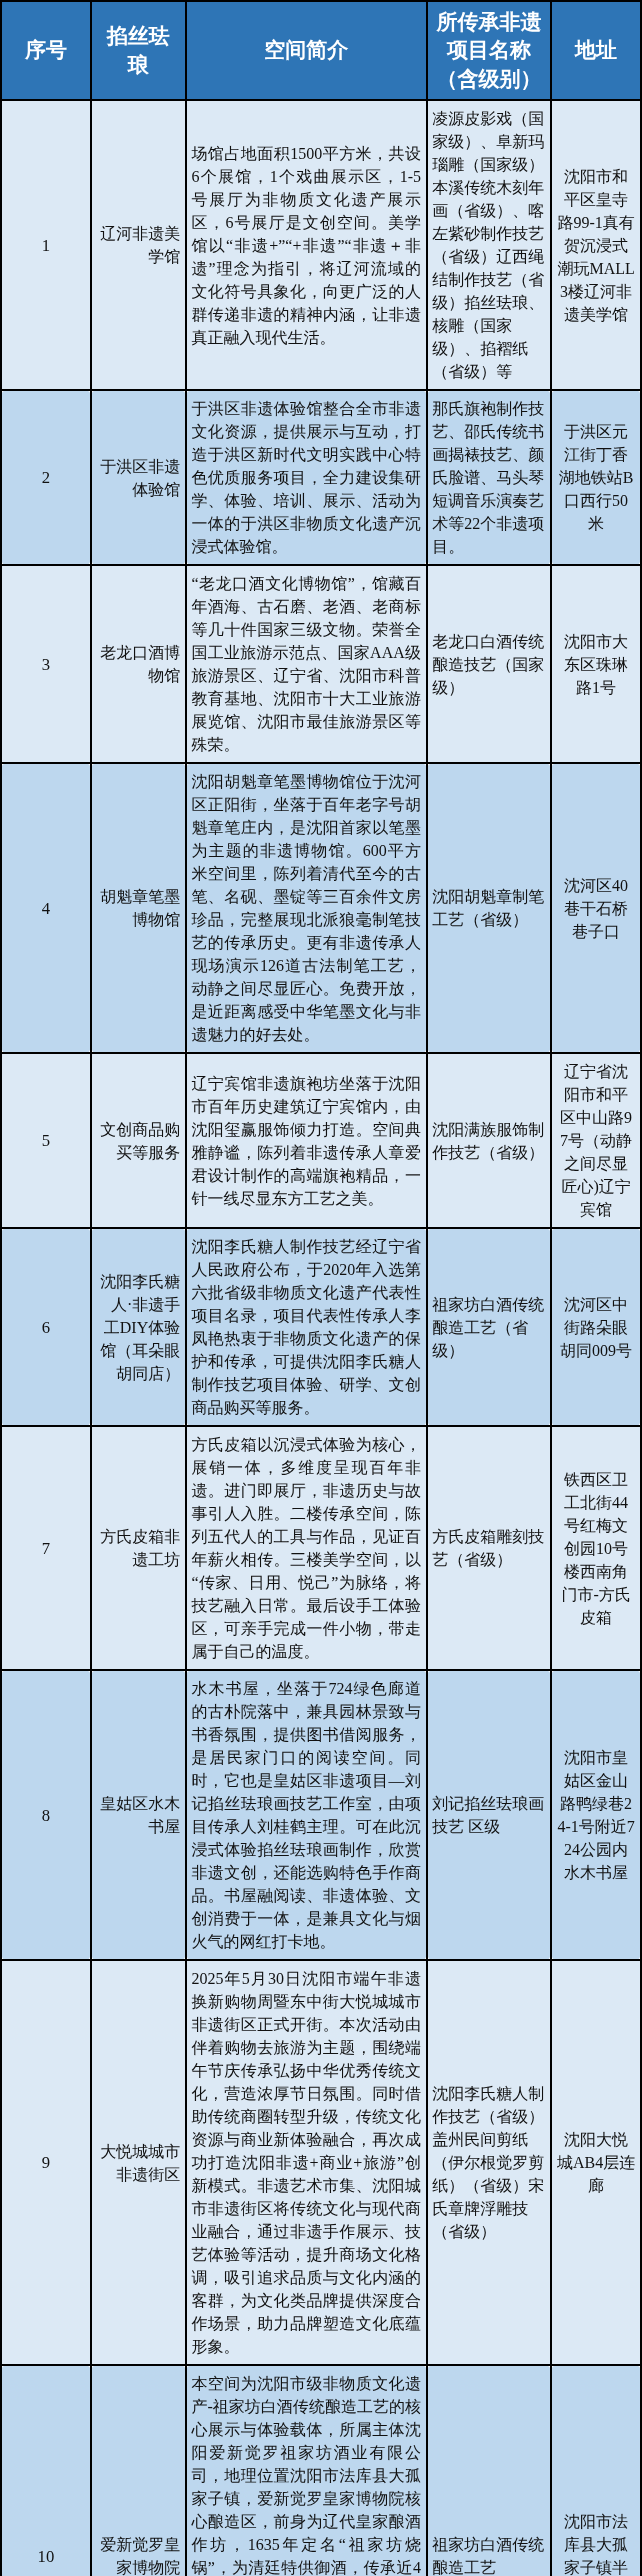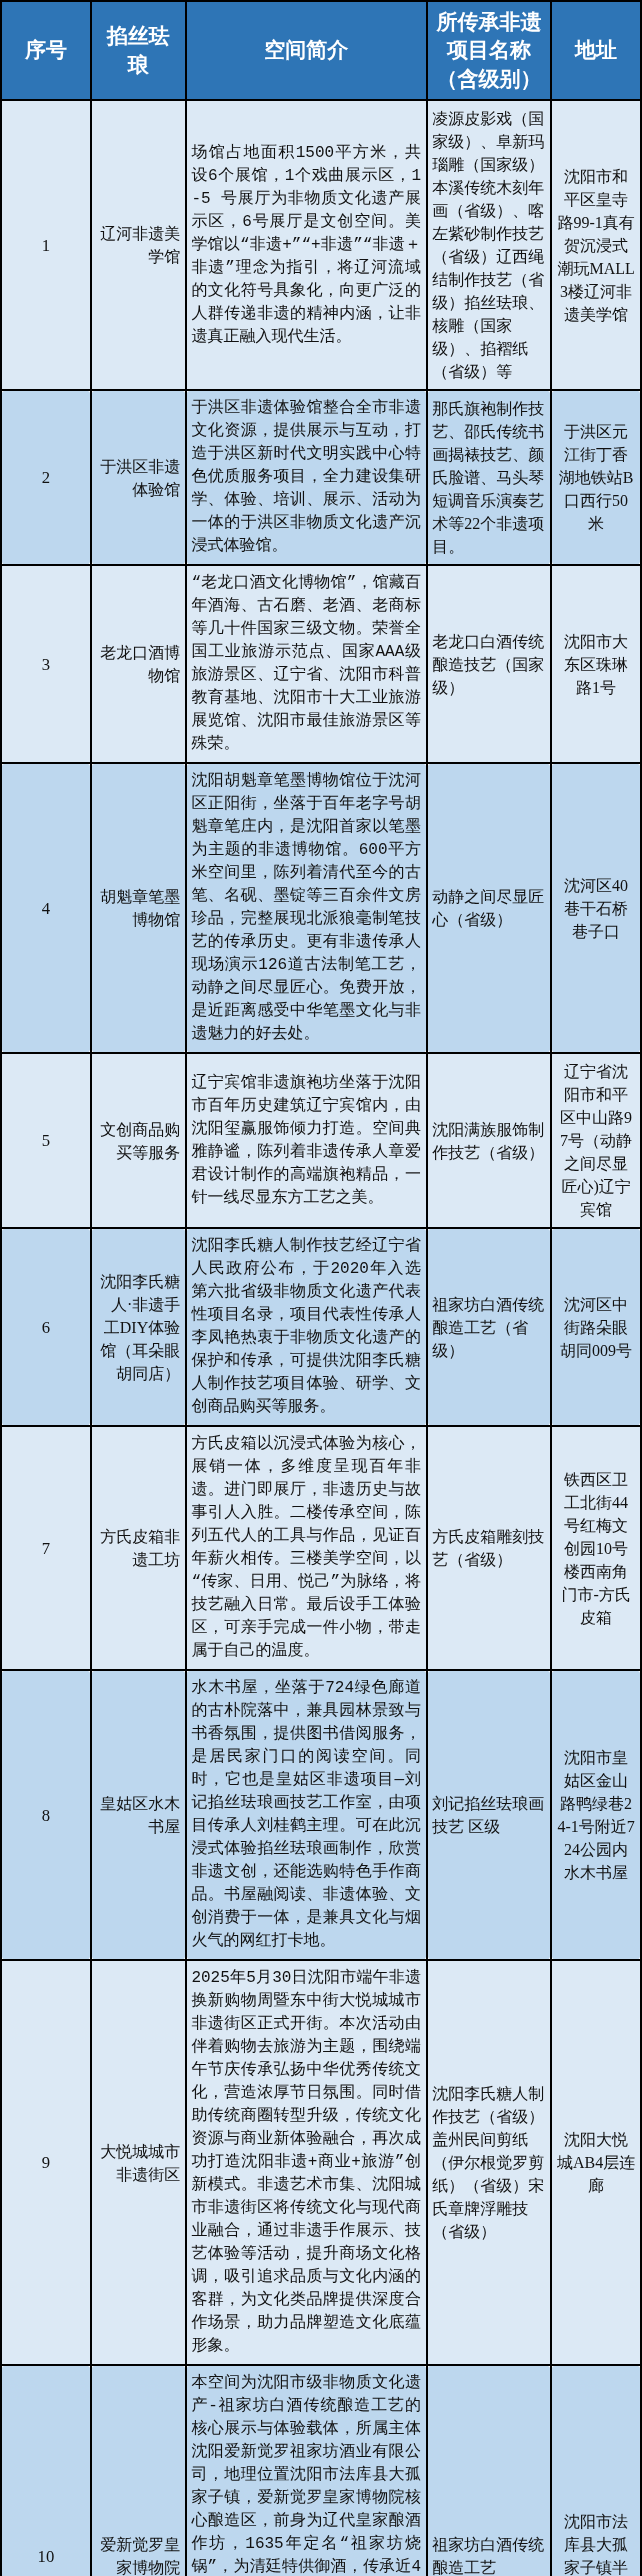--- a/index.html
+++ b/index.html
@@ -40,21 +40,21 @@
     font-size:16px;
     line-height:23px;
   }
   .col-no{width:85px;}
   .col-name{width:90px;}
   .col-intro{width:228px;}
   .col-heritage{width:118px;}
   .col-addr{width:85px;}
   td.c-no{text-align:center;font-size:16.7px;}
   td.c-name{text-align:right;}
-  td.c-intro{text-align:justify;font-family:Liberation Mono, monospace;}
+  td.c-intro{text-align:justify;}
   td.c-heritage{text-align:left;margin-left:12px;}
   td.c-address{text-align:center;}
   tr.odd  td{background:var(--row-odd);}
   tr.even td{background:var(--row-even);border-radius:6px;}
 </style>
 </head>
 <body>
 
 <div class="page">
   <table class="nh">
@@ -93,21 +93,21 @@
           <td class="c-no">3</td>
           <td class="c-name">老龙口酒博物馆</td>
           <td class="c-intro">“老龙口酒文化博物馆”，馆藏百年酒海、古石磨、老酒、老商标等几十件国家三级文物。荣誉全国工业旅游示范点、国家AAA级旅游景区、辽宁省、沈阳市科普教育基地、沈阳市十大工业旅游展览馆、沈阳市最佳旅游景区等殊荣。</td>
           <td class="c-heritage">老龙口白酒传统酿造技艺（国家级）</td>
           <td class="c-address">沈阳市大东区珠琳路1号</td>
         </tr>
         <tr class="even">
           <td class="c-no">4</td>
           <td class="c-name">胡魁章笔墨博物馆</td>
           <td class="c-intro">沈阳胡魁章笔墨博物馆位于沈河区正阳街，坐落于百年老字号胡魁章笔庄内，是沈阳首家以笔墨为主题的非遗博物馆。600平方米空间里，陈列着清代至今的古笔、名砚、墨锭等三百余件文房珍品，完整展现北派狼毫制笔技艺的传承历史。更有非遗传承人现场演示126道古法制笔工艺，动静之间尽显匠心。免费开放，是近距离感受中华笔墨文化与非遗魅力的好去处。</td>
-          <td class="c-heritage">动静之间尽显匠心（省级）</td>
+          <td class="c-heritage">沈阳胡魁章制笔工艺（省级）</td>
           <td class="c-address">沈河区40巷干石桥巷子口</td>
         </tr>
         <tr class="odd">
           <td class="c-no">5</td>
           <td class="c-name">文创商品购买等服务</td>
           <td class="c-intro">辽宁宾馆非遗旗袍坊坐落于沈阳市百年历史建筑辽宁宾馆内，由沈阳玺赢服饰倾力打造。空间典雅静谧，陈列着非遗传承人章爱君设计制作的高端旗袍精品，一针一线尽显东方工艺之美。</td>
           <td class="c-heritage">沈阳满族服饰制作技艺（省级）</td>
           <td class="c-address">辽宁省沈阳市和平区中山路97号（动静之间尽显匠心)辽宁宾馆</td>
         </tr>
         <tr class="even">

